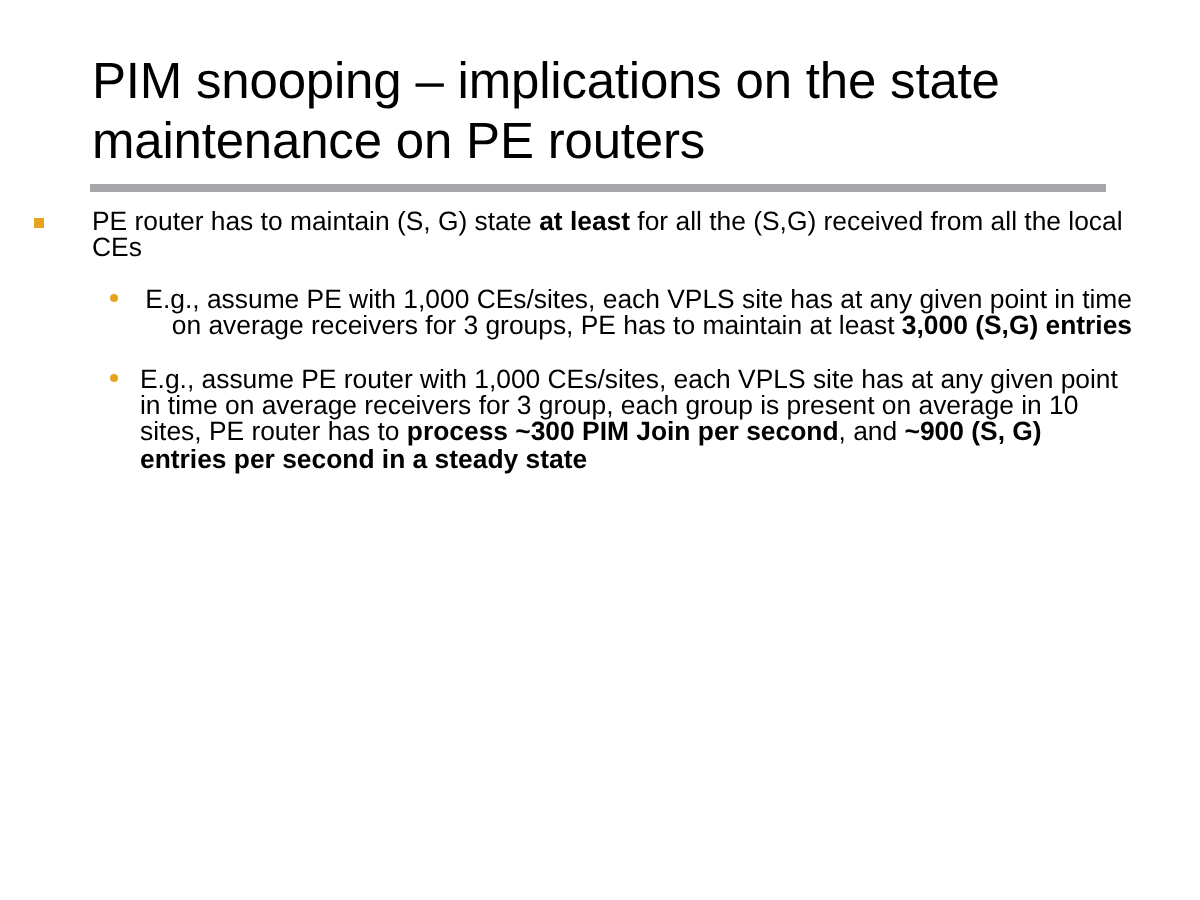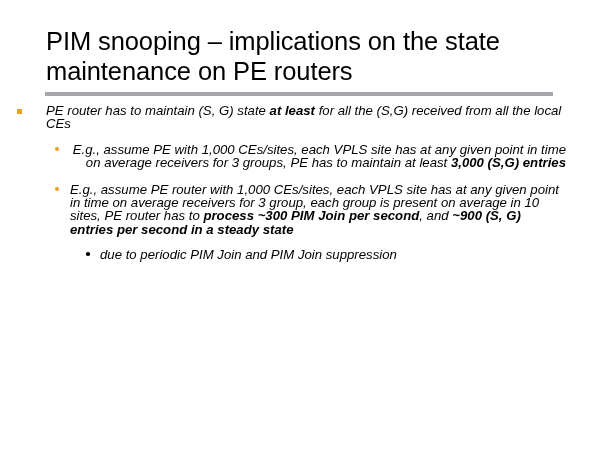--- a/index.html
+++ b/index.html
@@ -45,21 +45,20 @@
     height: 4px;
     background: #a7a7ab;
   }
 
   
   .body-block {
     position: absolute;
     left: 0;
     top: 104px;
     width: 600px;
-    font-style: italic;
   }
 
   .bullet {
     position: relative;
     display: block;
   }
 
   
   .lvl1 {
     padding-left: 46px;
@@ -141,19 +140,15 @@
       <span class="marker"></span>
       <span class="txt"><span>E.g., assume PE with 1,000 CEs/sites, each VPLS site has at any given point in time on average receivers for 3 groups, PE has to maintain at least </span><span class="b">3,000 (S,G) entries</span></span>
     </div>
 
 
     <div class="bullet lvl2 gap-sub">
       <span class="marker"></span>
       <span class="txt"><span>E.g., assume PE router with 1,000 CEs/sites, each VPLS site has at any given point in time on average receivers for 3 group, each group is present on average in 10 sites,  PE router has to </span><span class="b">process ~300 PIM Join per second</span><span>, and </span><span class="b">~900 (S, G) entries per second in a steady state</span></span>
     </div>
 
-    <div class="bullet lvl3">
-      <span class="marker"></span>
-      <span class="txt"><span>due to periodic PIM Join and PIM Join suppression</span></span>
-    </div>
 
   </div>
 </div>
 
 </body></html>

